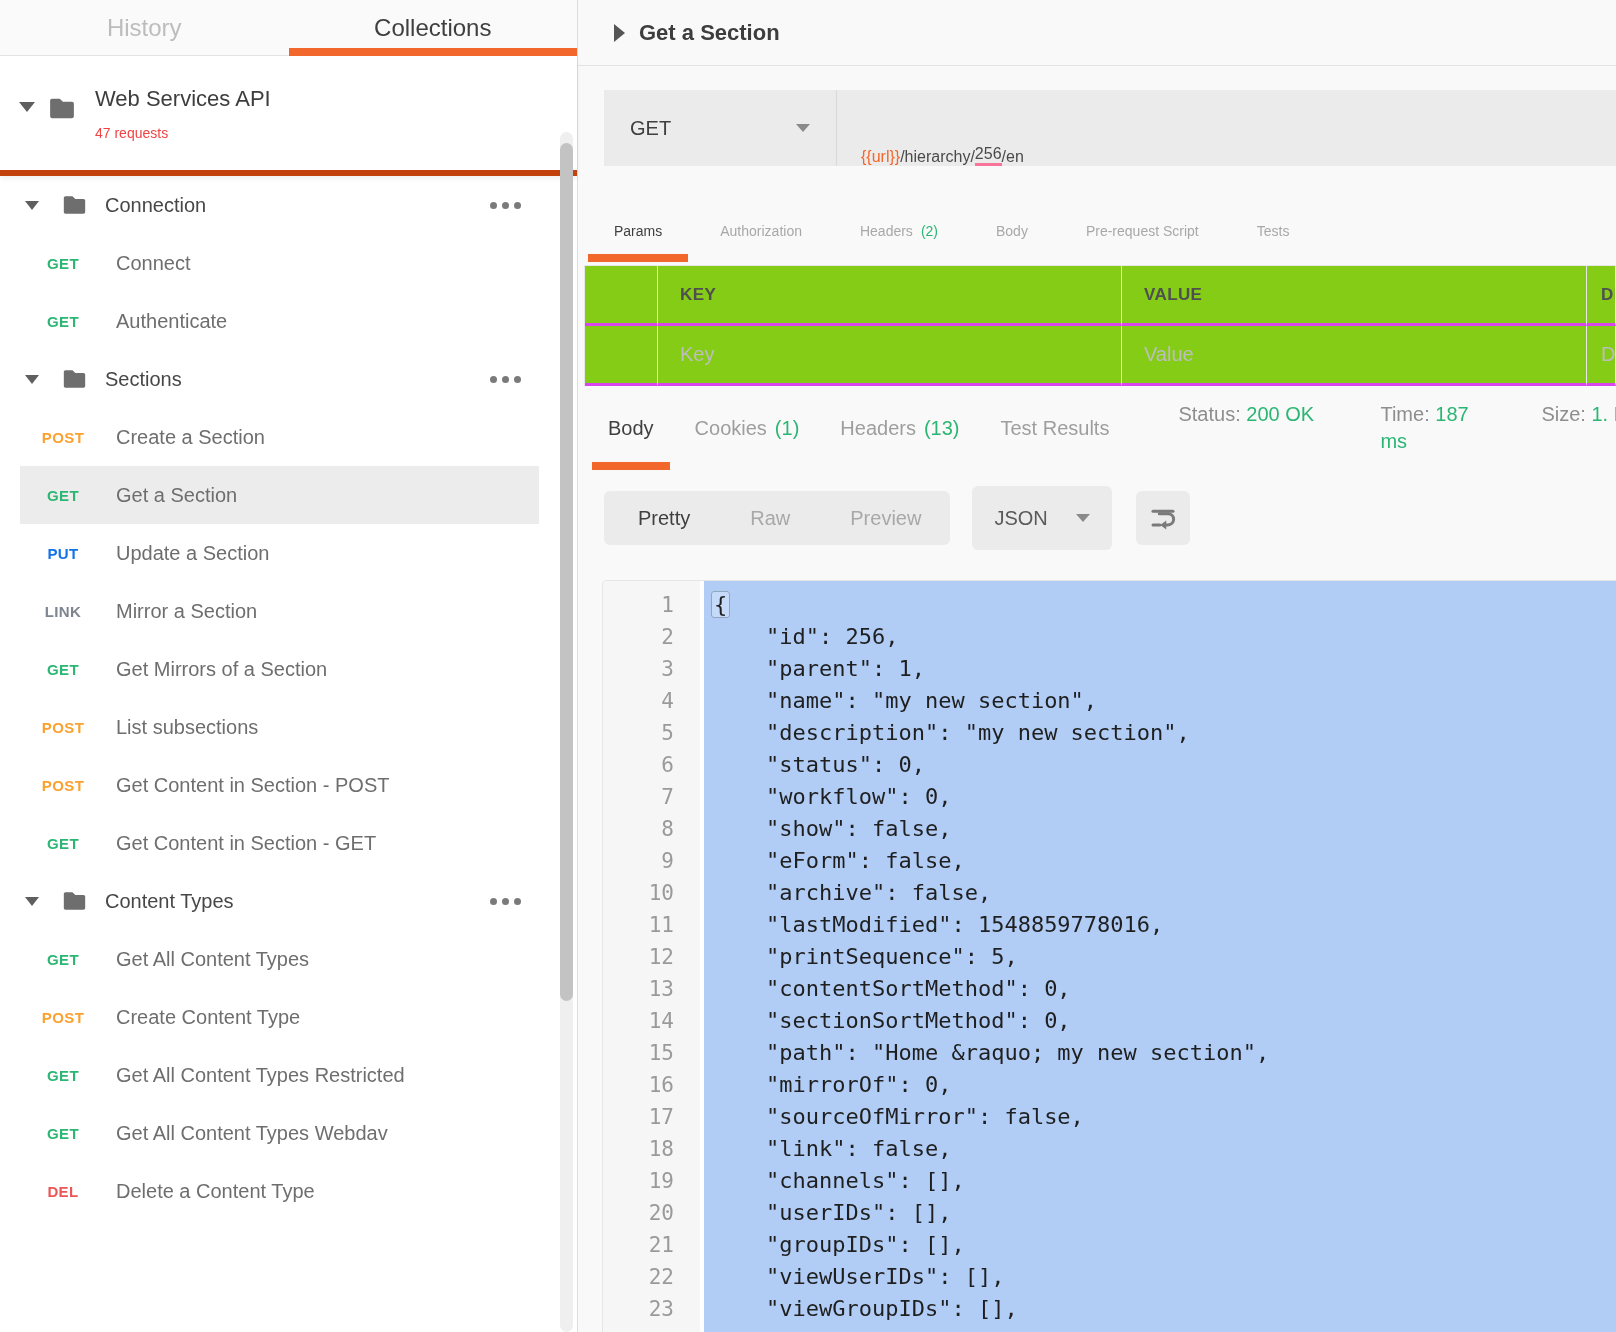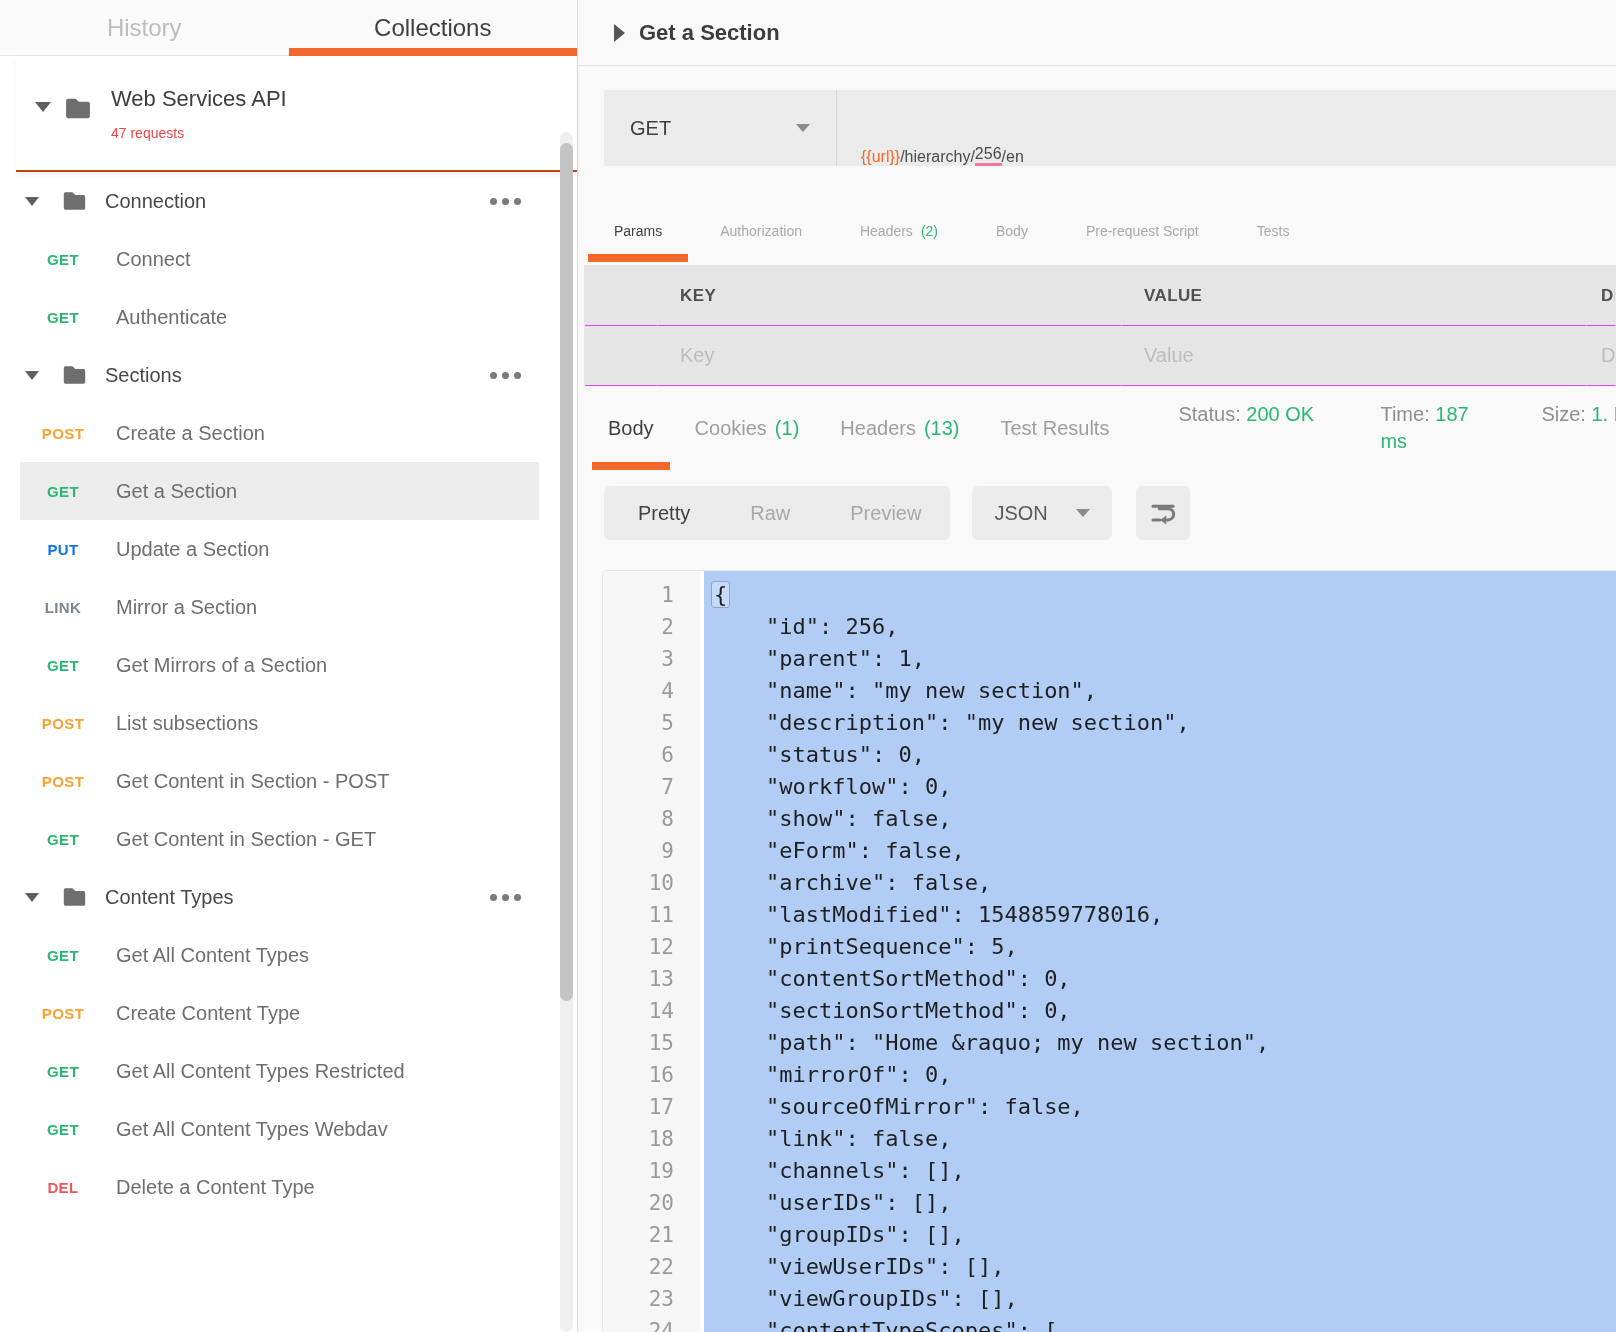--- a/index.html
+++ b/index.html
@@ -11,21 +11,21 @@
   .side-tabs { height:56px; display:flex; position:relative; flex-shrink:0; }
   .side-tabs::after { content:""; position:absolute; left:0; right:0; bottom:0; height:1px; background:#e4e4e4; }
   .stab { flex:1; display:flex; align-items:center; justify-content:center; font-size:24px; color:#bdbdbd; background:#fafafa; position:relative; cursor:pointer; }
   .stab.active { color:#3f3f3f; }
   .stab.active::after { content:""; position:absolute; left:0; right:0; bottom:0; height:8px; background:#f2682c; z-index:2; }
 
   .trash-row { height:74px; display:flex; align-items:center; padding:0 30px; border-bottom:1px solid #ebebeb; flex-shrink:0; }
   .trash-label { font-size:22px; color:#f5936e; }
   .trash-row .sp { flex:1; }
 
-  .collection-card { padding:30px 0 26px 15px; display:flex; align-items:flex-start; border-bottom:2px solid #c2410c; box-shadow:0 3px 5px rgba(0,0,0,.06); position:relative; z-index:2; flex-shrink:0; background:#fff;margin-left:16px; }
+  .collection-card { padding:30px 0 26px 15px; display:flex; align-items:flex-start; border-bottom:6px solid #c2410c; box-shadow:0 3px 5px rgba(0,0,0,.06); position:relative; z-index:2; flex-shrink:0; background:#fff; }
   .tri-down { width:0; height:0; border-left:8px solid transparent; border-right:8px solid transparent; border-top:10px solid #5f5f5f; }
   .card-caret { margin:16px 0 0 4px; }
   .card-folder { width:30px; height:30px; margin:8px 0 0 12px; fill:#6e6e6e; }
   .card-text { margin-left:18px; }
   .card-title { font-size:22px; color:#3d3d3d; line-height:26px; }
   .card-sub { font-size:14px; color:#ef4444; margin-top:10px; line-height:22px; }
 
   .tree { flex:1; overflow:hidden; }
   .tree-row { height:58px; display:flex; align-items:center; position:relative; cursor:pointer; }
   .tree-row > * { position:relative; }
@@ -58,21 +58,21 @@
   .url-num { border-bottom:3px solid #f9749b; }
 
   .req-tabs { margin:34px 0 0 26px; height:62px; display:flex; align-items:center; flex-shrink:0; }
   .rtab { font-size:14px; color:#a8a8a8; height:100%; display:flex; align-items:center; position:relative; margin-right:58px; white-space:nowrap; cursor:pointer; }
   .rtab:first-child { margin-left:10px; }
   .rtab.active { color:#3f3f3f; }
   .rtab.active::after { content:""; position:absolute; left:-26px; right:-26px; bottom:0; height:8px; background:#f2682c; }
   .cnt { color:#2bb673; margin-left:8px; }
 
   .params-table { margin:3px 0 0 6px; display:grid; grid-template-columns:73px 464px 465px 1fr; grid-auto-rows:60px; border-top:1px solid #e6e6e6; border-left:1px solid #e6e6e6; flex-shrink:0; }
-  .pcell { border-right:1px solid #e6e6e6; border-bottom:1px solid #d946ef; background:#e5e5e5; display:flex; align-items:center; padding-left:22px; overflow:hidden; }
+  .pcell { border-right:1px solid #e6e6e6; border-bottom:3px solid #d946ef; background:#84cc16; display:flex; align-items:center; padding-left:22px; overflow:hidden; }
   .pcell.cb { padding-left:0; }
   .pcell.desc { padding-left:14px; }
   .col-h { font-size:17px; font-weight:bold; color:#4f4f4f; letter-spacing:.4px; white-space:nowrap; }
   .pcell input { border:none; outline:none; background:transparent; font-size:20px; color:#555; width:100%; font-family:"Liberation Sans",sans-serif; }
   .pcell input::placeholder { color:#bdbdbd; }
 
   .resp-bar { height:84px; display:flex; align-items:center; padding-left:26px; flex-shrink:0; }
   .resp-tab { font-size:20px; color:#9e9e9e; height:100%; display:flex; align-items:center; position:relative; margin-right:41px; white-space:nowrap; cursor:pointer; }
   .resp-tab:first-child { margin-left:4px; }
   .resp-tab.active { color:#3f3f3f; }
@@ -83,21 +83,21 @@
   .meta-block.time { width:112px; margin-right:49px;margin-left:24px; }
   .meta-block.size { width:120px; }
   .meta .lbl { color:#8e8e8e; }
   .meta .val { color:#2bb673; }
 
   .view-bar { margin:16px 0 0 26px; display:flex; align-items:center; flex-shrink:0; }
   .pill-group { height:54px; background:#ebebeb; border-radius:6px; display:flex; align-items:center; padding:0 29px 0 34px; }
   .mode { font-size:20px; color:#a8a8a8; margin-right:60px; cursor:pointer; }
   .mode:last-child { margin-right:0; }
   .mode.active { color:#3f3f3f; }
-  .lang-pill { margin-left:22px; height:54px; background:#ebebeb; border-radius:6px; display:flex; align-items:center; padding:0 22px; font-size:20px; color:#5a5a5a; cursor:pointer; }
+  .lang-pill { margin-left:22px; height:64px; background:#ebebeb; border-radius:6px; display:flex; align-items:center; padding:0 22px; font-size:20px; color:#5a5a5a; cursor:pointer; }
   .lang-pill .dd-caret { margin-left:28px; }
   .wrap-btn { margin-left:24px; width:54px; height:54px; background:#ebebeb; border-radius:6px; display:flex; align-items:center; justify-content:center; cursor:pointer; }
 
   .code { margin:30px 0 0 24px; flex:1; display:flex; overflow:hidden; border:1px solid #e6e6e6; border-right:none; border-bottom:none; border-radius:5px 0 0 0; }
   .gutter { width:101px; background:#f6f6f6; flex-shrink:0; padding-top:8px; border-right:4px solid #fff; }
   .gutter div { height:32px; line-height:32px; font-family:"DejaVu Sans Mono",monospace; font-size:21px; color:#9a9a9a; text-align:right; padding-right:26px; }
   .code-pane { flex:1; background:#b1cdf6; padding:8px 0 0 9px; overflow:hidden; }
   .code-pane div { height:32px; line-height:32px; font-family:"DejaVu Sans Mono",monospace; font-size:22px; color:#1f1f1f; white-space:pre; }
   .bm { border:1px solid #8fa5c2; border-radius:3px; background:#c6dbfa; padding:0 2px; margin-left:-2px; }
 </style>

